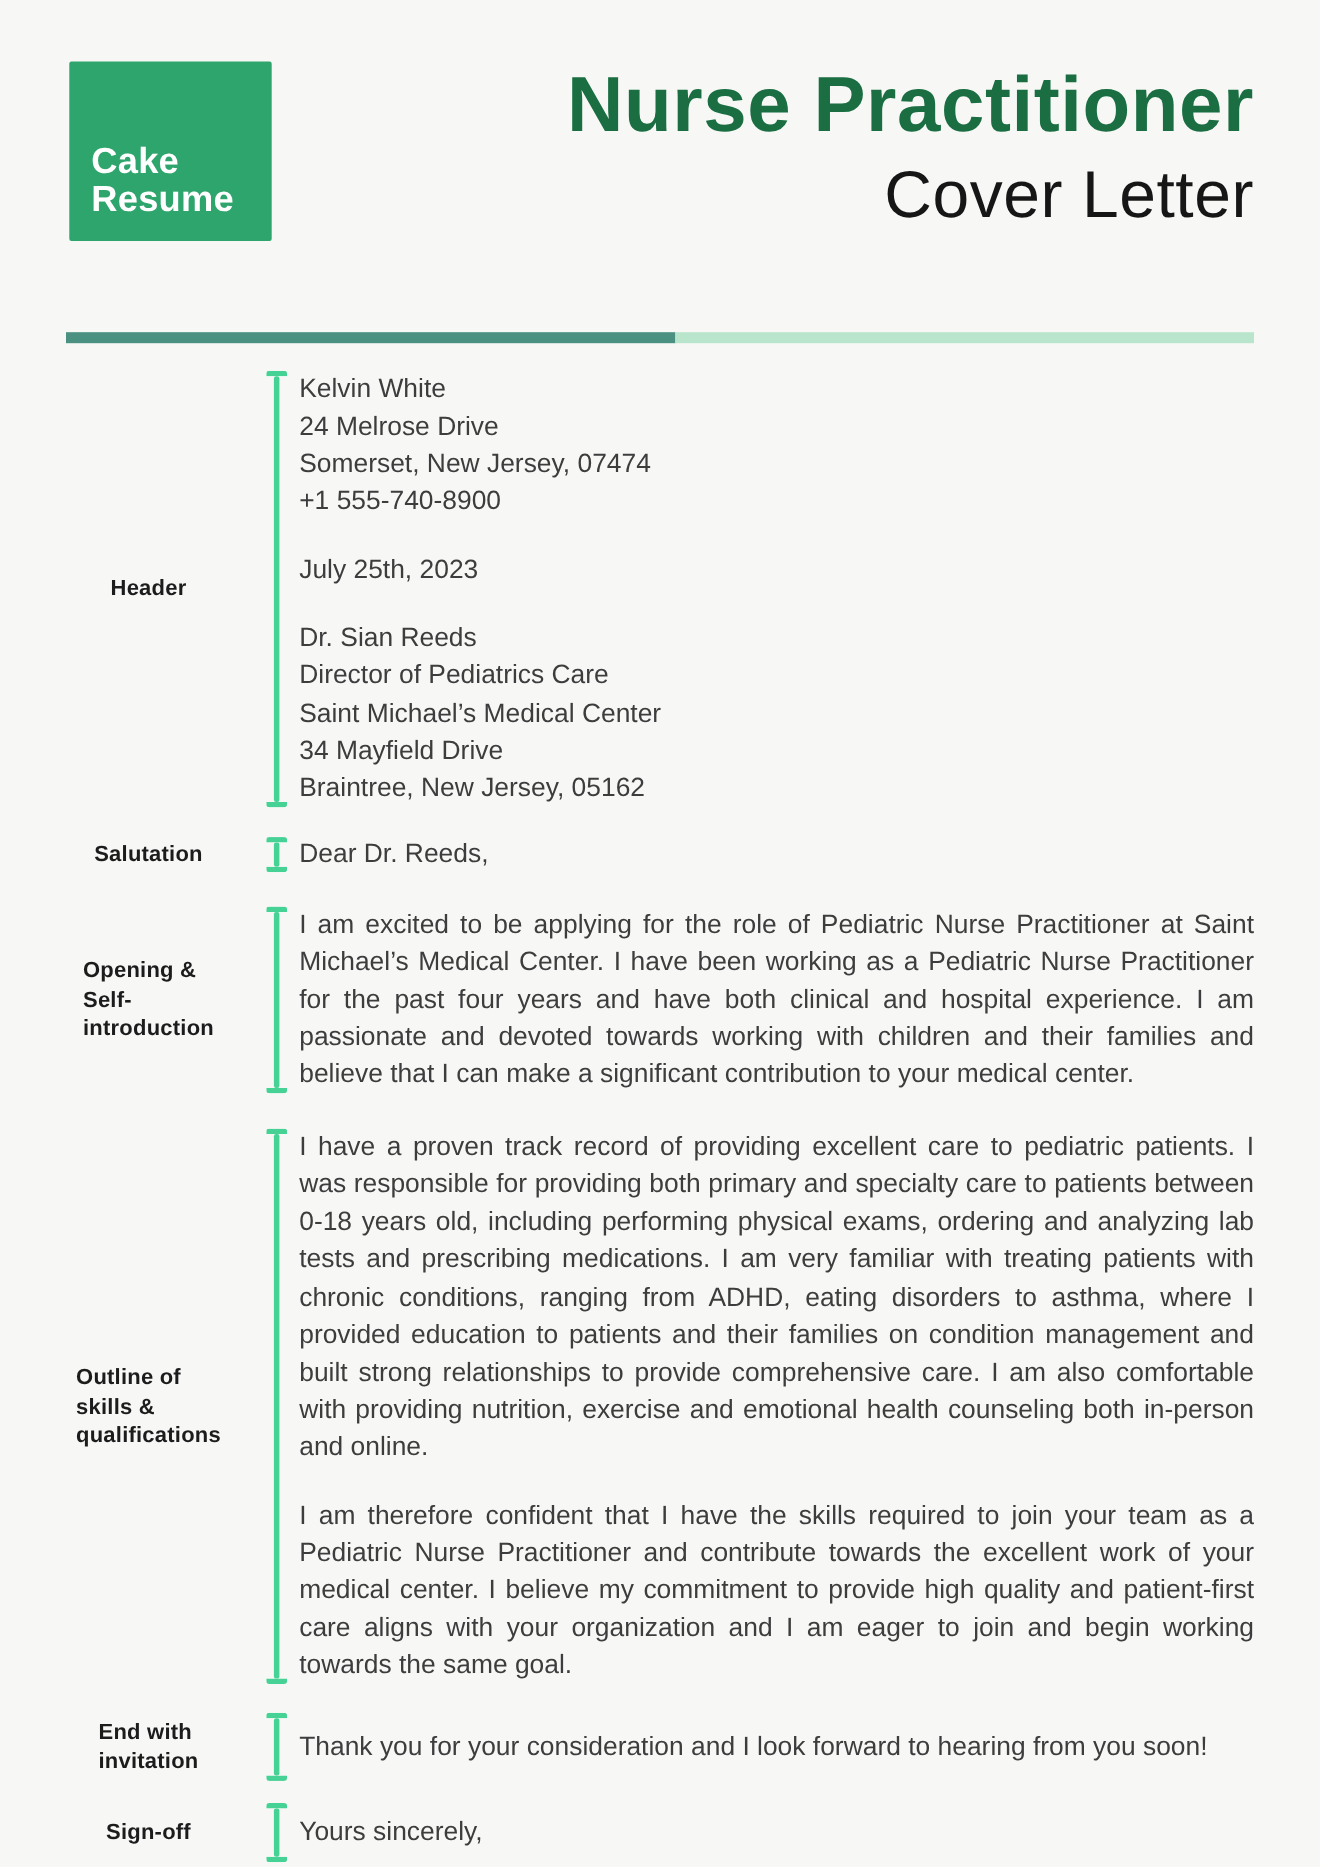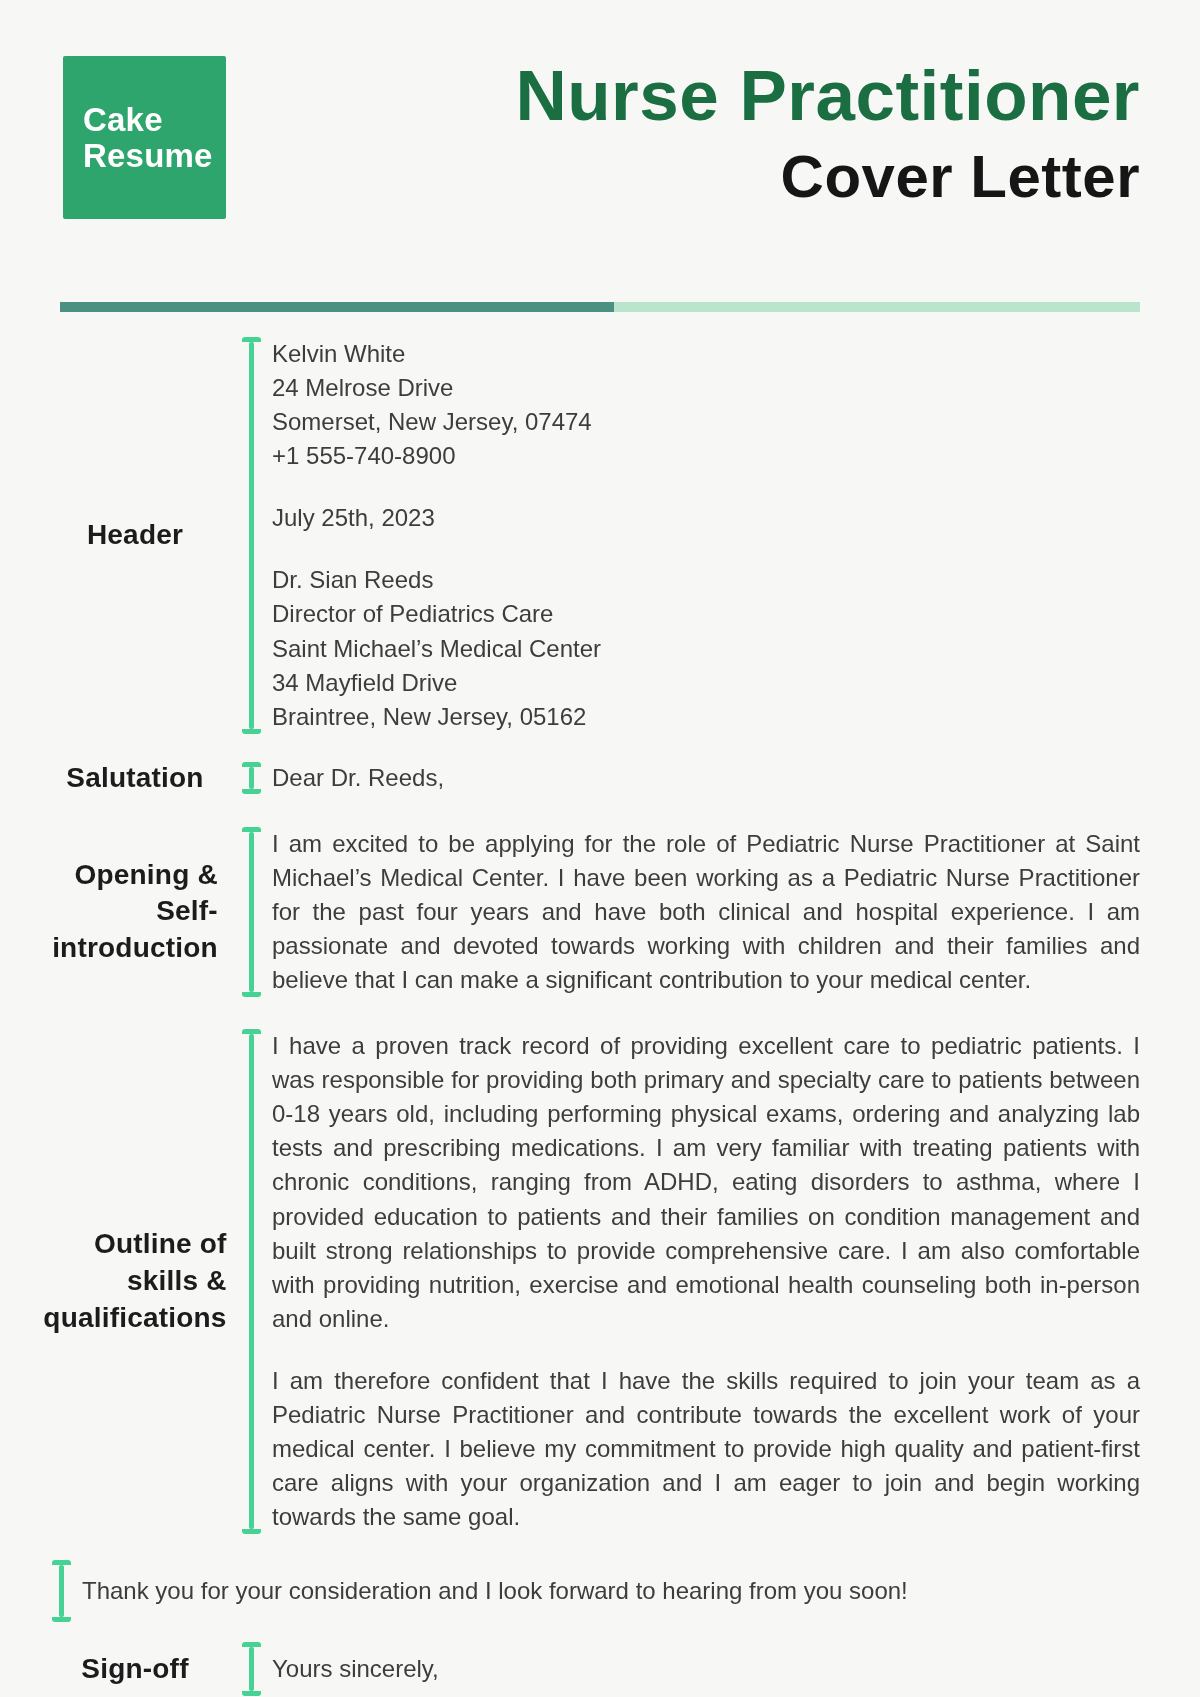--- a/index.html
+++ b/index.html
@@ -25,26 +25,26 @@
   }
 
   
   .top-banner {
     display: flex;
     justify-content: space-between;
     align-items: flex-start;
     padding: 56px 60px 0 63px;
   }
   .logo-box {
-    width: 163px;
+    width: 184px;
     height: 163px;
     background: var(--logo-green);
     border-radius: 2px;
     display: flex;
-    align-items: center;
+    align-items: flex-end;
     padding: 20px 18px 20px 20px;
   }
   .logo-text {
     color: #ffffff;
     font-weight: bold;
     font-size: 33px;
     line-height: 1.08;
     white-space: pre-line;
     letter-spacing: 0.2px;
   }
@@ -52,21 +52,21 @@
   .title-line1 {
     color: var(--title-green);
     font-size: 71px;
     font-weight: 900;
     line-height: 1.0;
     letter-spacing: 0.5px;
   }
   .title-line2 {
     color: var(--title-black);
     font-size: 60px;
-    font-weight: 700;
+    font-weight: 400;
     line-height: 1.0;
     letter-spacing: 0.5px;
     margin-top: 16px;
   }
 
   
   .divider {
     display: flex;
     height: 10px;
     margin: 83px 60px 0 60px;
@@ -78,24 +78,24 @@
   .letter { margin-top: 25px; }
   .row { display: flex; align-items: stretch; margin-left: 40px; }
   .label-col {
     width: 190px;
     display: flex;
     align-items: center;
     justify-content: center;
   }
   .label {
     font-weight: bold;
-    font-size: 28px;
+    font-size: 20px;
     line-height: 1.32;
     color: var(--label-text);
-    text-align: right;
+    text-align: left;
     white-space: pre-line;
     letter-spacing: 0.2px;
   }
   .bracket-col {
     width: 42px;
     display: flex;
     flex-direction: column;
     align-items: center;
     justify-content: center;
   }
@@ -219,20 +219,24 @@
     <div class="bracket-col">
       <div class="bracket"></div>
     </div>
     <div class="content-col">
       <p class="para">I have a proven track record of providing excellent care to pediatric patients. I was responsible for providing both primary and specialty care to patients between 0-18 years old, including performing physical exams, ordering and analyzing lab tests and prescribing medications. I am very familiar with treating patients with chronic conditions, ranging from ADHD, eating disorders to asthma, where I provided education to patients and their families on condition management and built strong relationships to provide comprehensive care. I am also comfortable with providing nutrition, exercise and emotional health counseling both in-person and online.</p>
       <p class="para">I am therefore confident that I have the skills required to join your team as a Pediatric Nurse Practitioner and contribute towards the excellent work of your medical center. I believe my commitment to provide high quality and patient-first care aligns with your organization and I am eager to join and begin working towards the same goal.</p>
     </div>
   </section>
 
   <section class="row sec-invitation">
+    <div class="label-col">
+      <div class="label">End with
+invitation</div>
+    </div>
     <div class="bracket-col">
       <div class="bracket h62"></div>
     </div>
     <div class="content-col vcenter">
       <div>Thank you for your consideration and I look forward to hearing from you soon!</div>
     </div>
   </section>
 
   <section class="row sec-signoff">
     <div class="label-col">

